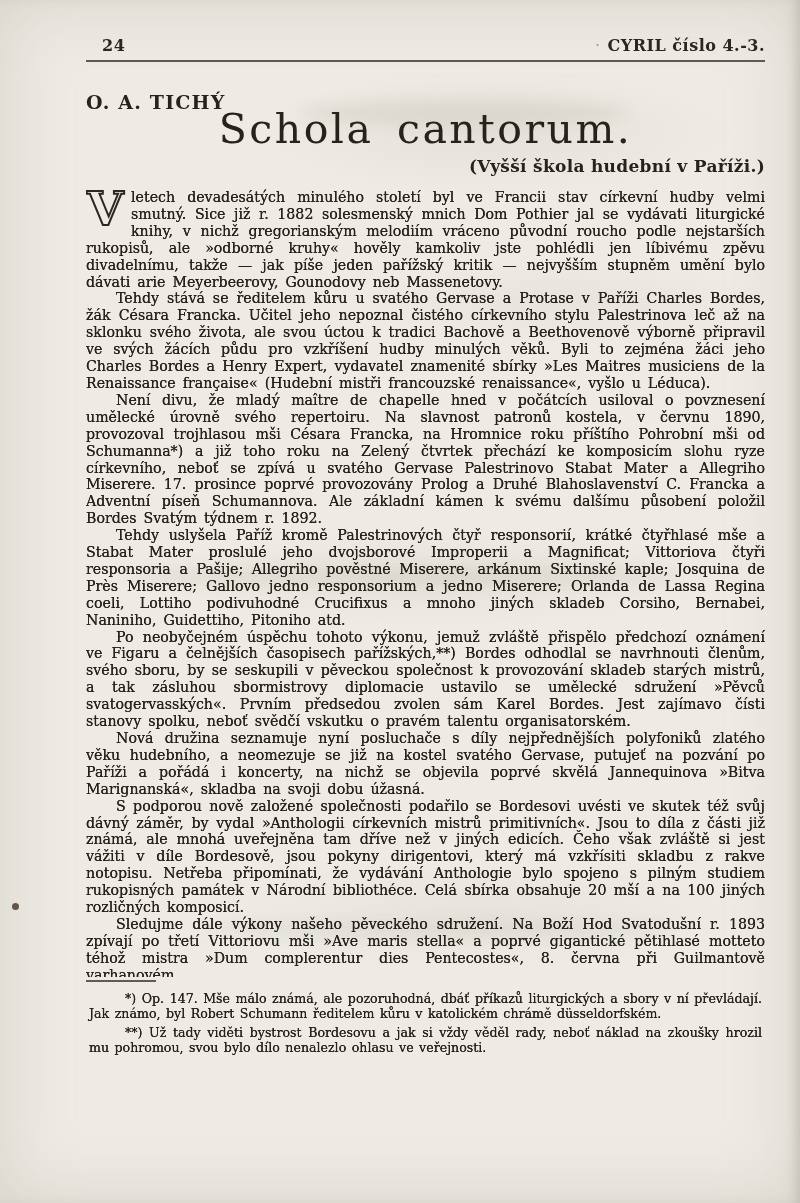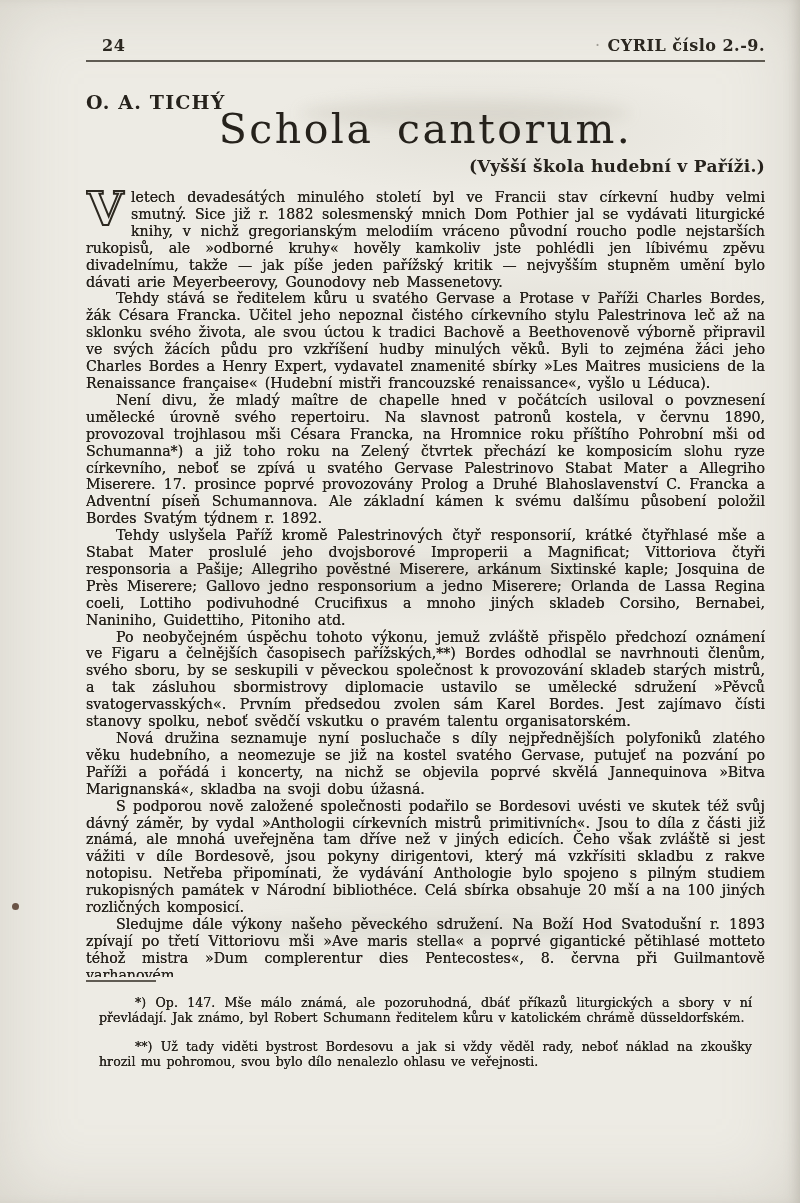--- a/index.html
+++ b/index.html
@@ -46,21 +46,21 @@
     float: left; font-size: 47px; line-height: 35px; width: 37px;
     color: transparent; -webkit-text-stroke: 2px #2c2820;
     margin: 2px 7px 0 1px; font-weight: 700; text-indent: 0;
     font-family: "DejaVu Serif", serif;
   }
   .footnote-rule { width: 70px; border: none; border-top: 2px solid #46423a; margin: 3px 0 9px 0; opacity: .85; }
   .footnotes {
     font-size: 12.6px; line-height: 15.3px; text-align: justify;
     word-spacing: 1.5px; text-shadow: 0 0 .3px currentColor;
   }
-  .footnote { margin: 13px; text-indent: 36px; }
+  .footnote { margin: 3px; text-indent: 36px; }
   .ink-dot {
     position: absolute; left: 12px; top: 903px; width: 7px; height: 7px;
     border-radius: 50%; background: #54392c; opacity: .85;
   }
   .smudge { position: absolute; pointer-events: none; filter: blur(7px); border-radius: 50%; }
   .smudge.s1 { left: 300px; top: 100px; width: 330px; height: 26px; background: rgba(165,160,146,.18); }
   .smudge.s2 { left: 120px; top: 566px; width: 560px; height: 20px; background: rgba(165,160,146,.16); }
   .smudge.s3 { left: 200px; top: 920px; width: 480px; height: 18px; background: rgba(165,160,146,.14); }
 </style>
 </head>
@@ -71,21 +71,21 @@
   <div class="smudge s2"></div>
   <div class="smudge s3"></div>
   <div class="ink-dot"></div>
 
   <div class="col">
 
     <div class="running-head">
       <span class="page-num">24</span>
       <span class="journal-ref">
         <span class="sep-mark">·</span>
-        <span>CYRIL číslo 2.-9.</span>
+        <span>CYRIL číslo 4.-3.</span>
       </span>
     </div>
     <hr class="head-rule">
 
     <div class="author">O. A. TICHÝ</div>
 
     <h1 class="title" style="margin-bottom:0;">Schola cantorum.</h1>
 
     <div class="subtitle">(Vyšší škola hudební v Paříži.)</div>
 

